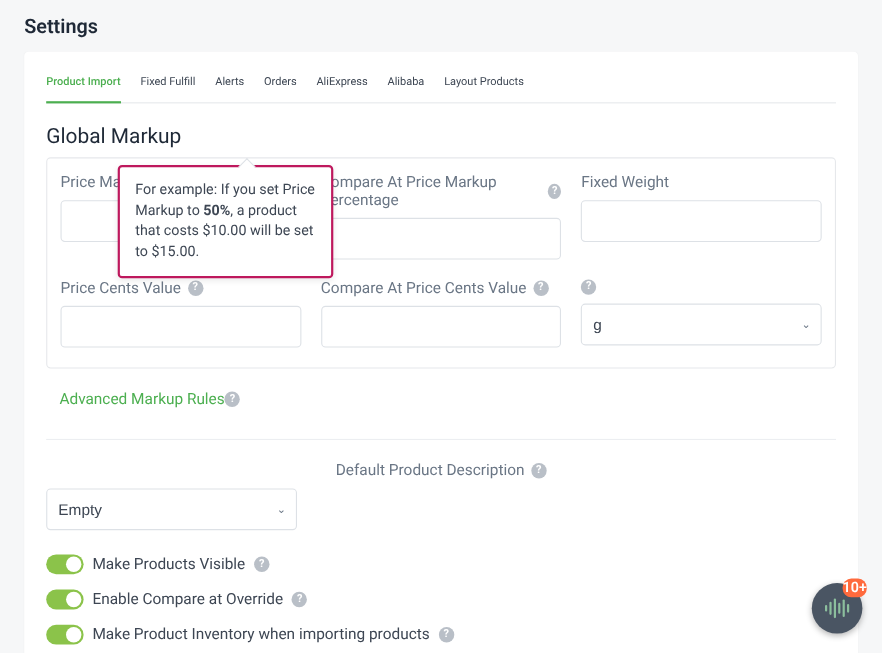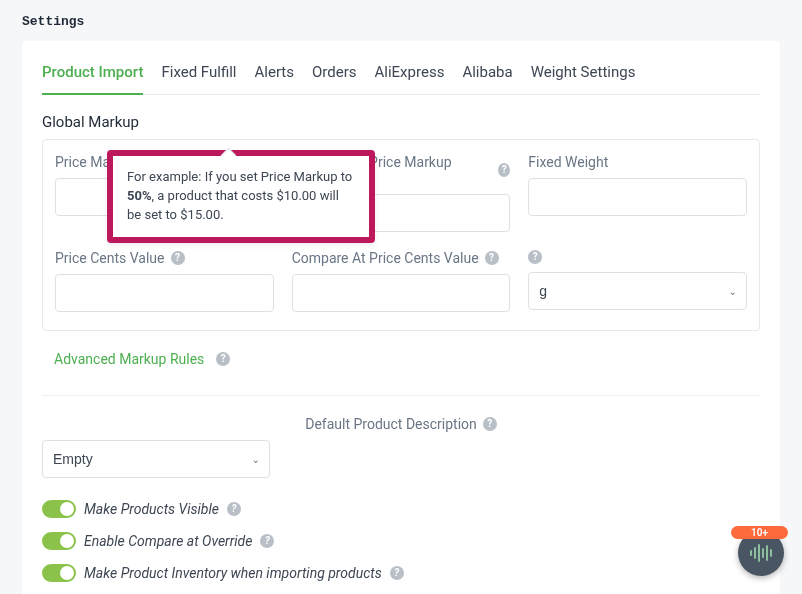--- a/index.html
+++ b/index.html
@@ -7,54 +7,53 @@
     font-family: -apple-system, BlinkMacSystemFont, "Segoe UI", Roboto, Helvetica, Arial, sans-serif;
     background: #f6f7f8;
     color: #2d3748;
     font-size: 14px;
     width: 802px;
     height: 594px;
     overflow: hidden;
     position: relative;
   }
   .page-title {
-    font-size: 13px;
+    font-size: 18px;
     font-weight: 600;
     color: #1f2937;
     padding: 14px 22px 12px 22px;
-    font-family: Liberation Mono, monospace;
   }
   .card {
     background: #fff;
     border-radius: 4px;
     margin: 0 22px;
     padding: 0 20px 30px 20px;
     box-shadow: 0 1px 2px rgba(0,0,0,0.04);
   }
   .tabs {
     display: flex;
     gap: 18px;
     border-bottom: 1px solid #e6e8eb;
     padding-top: 18px;
   }
   .tab {
     padding: 4px 0 12px 0;
-    font-size: 15px;
+    font-size: 10px;
     color: #3d4653;
     cursor: pointer;
     border-bottom: 2px solid transparent;
     margin-bottom: -1px;
   }
   .tab.active {
     color: #4caf50;
     border-bottom-color: #4caf50;
     font-weight: 500;
   }
   .section-heading {
-    font-size: 15px;
+    font-size: 19px;
     color: #1f2937;
     margin: 18px 0 8px 0;
     font-weight: 400;
   }
   .panel {
     border: 1px solid #e6e8eb;
     border-radius: 4px;
     padding: 14px 12px 18px 12px;
   }
   .form-grid {
@@ -108,21 +107,21 @@
     pointer-events: none;
     color: #6a7685;
     font-size: 10px;
   }
   .adv-rules {
     margin: 20px 0 28px 12px;
     font-size: 14px;
     color: #4caf50;
     display: flex;
     align-items: center;
-    gap: 12px;
+    gap: 0;
     cursor: pointer;
   }
   .hr {
     border: none;
     border-top: 1px solid #eceef1;
     margin: 0 0 20px 0;
   }
   .select-narrow {
     width: 228px;
   }
@@ -148,27 +147,27 @@
     height: 14px;
     background: #fff;
     border-radius: 50%;
     position: absolute;
     top: 2px;
     right: 2px;
   }
   .tooltip {
     position: absolute;
     background: #fff;
-    border: 6px solid #be185d;
+    border: 2px solid #be185d;
     border-radius: 4px;
     padding: 12px 14px;
     font-size: 13px;
     line-height: 1.45;
     color: #3d4653;
-    width: 268px;
+    width: 196px;
     box-shadow: 0 2px 6px rgba(0,0,0,0.08);
     left: 107px;
     top: 150px;
     z-index: 50;
   }
   .tooltip::before {
     content: "";
     position: absolute;
     top: -6px;
     left: 110px;
@@ -192,22 +191,22 @@
     justify-content: center;
     cursor: pointer;
     box-shadow: 0 2px 6px rgba(0,0,0,0.3);
   }
   .fab-badge {
     position: absolute;
     top: -4px;
     right: -4px;
     background: #ff6a3d;
     color: #fff;
-    font-size: 10px;
-    padding: 1px 20px;
+    font-size: 13px;
+    padding: 1px 0;
     border-radius: 8px;
     font-weight: 600;
   }
   .wave-icon {
     display: flex;
     align-items: center;
     gap: 2px;
   }
   .wave-icon span {
     width: 2px;
@@ -222,21 +221,21 @@
 
 <div class="card">
 
   <div class="tabs">
     <div class="tab active">Product Import</div>
     <div class="tab">Fixed Fulfill</div>
     <div class="tab">Alerts</div>
     <div class="tab">Orders</div>
     <div class="tab">AliExpress</div>
     <div class="tab">Alibaba</div>
-    <div class="tab">Weight Settings</div>
+    <div class="tab">Layout Products</div>
   </div>
 
   <div class="section-heading">Global Markup</div>
 
   <div class="panel">
     <div class="form-grid">
 
       <div>
         <div class="field-label">
           <span>Price Markup Percentage</span>
@@ -302,21 +301,21 @@
     <span>Default Product Description</span>
     <span class="help-icon">?</span>
   </div>
   <div class="select-wrap select-narrow" style="margin-top:6px;">
     <select class="select-input">
       <option>Empty</option>
     </select>
     <span class="chevron">⌄</span>
   </div>
 
-  <div style="margin-top:22px;font-style:italic;">
+  <div style="margin-top:22px;">
     <div class="toggle-row">
       <div class="toggle">
           <div class="thumb"></div>
         </div>
       <span>Make Products Visible</span>
       <span class="help-icon">?</span>
     </div>
     <div class="toggle-row">
       <div class="toggle">
           <div class="thumb"></div>

